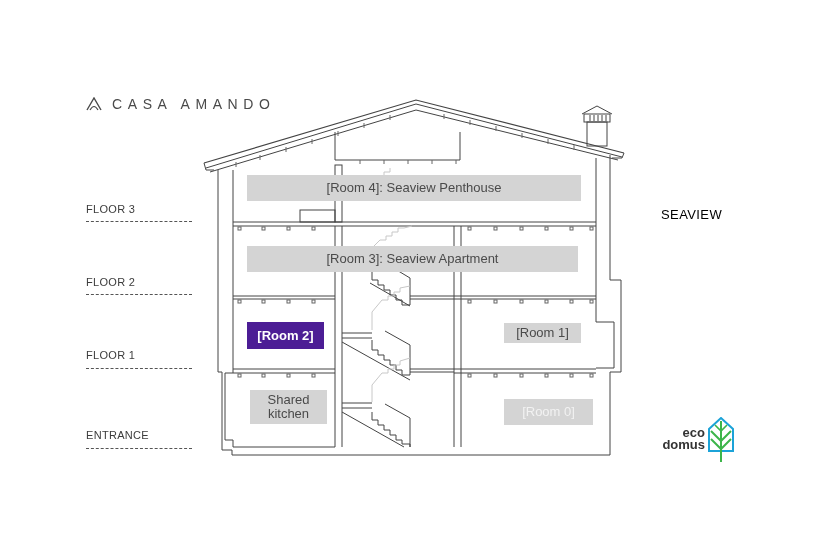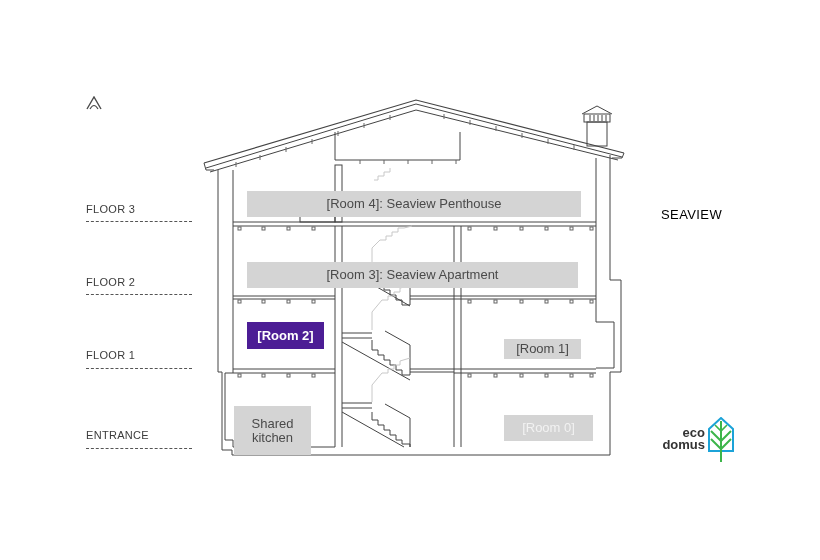--- a/index.html
+++ b/index.html
@@ -5,34 +5,35 @@
   html, body { margin:0; padding:0; background:#ffffff; }
   body { width:820px; height:560px; position:relative; overflow:hidden; font-family:"Liberation Sans", "DejaVu Sans", sans-serif; }
   .abs { position:absolute; }
   .brand { left:86px; top:96px; display:flex; align-items:center; gap:10px; color:#4a4a4a; }
   .brand-text { font-size:14px; letter-spacing:5.6px; font-weight:400; }
   .floor-label { left:86px; font-size:11px; color:#3c3c3c; letter-spacing:0.3px; }
   .floor-line { left:86px; width:106px; border-top:1px dashed #555; height:0; }
   .seaview { left:661px; top:207px; font-size:13px; color:#000000; letter-spacing:0.4px; }
   svg.house { position:absolute; left:0; top:0; }
   .room { position:absolute; display:flex; align-items:center; justify-content:center; text-align:center; color:#4a4a4a; font-size:13px; line-height:14px; }
-  .room.grey { background:#d4d4d4;margin-top:16px; }
+  .room.grey { background:#d4d4d4; }
   .room.teal { background:#4c1d95; color:#ffffff; font-weight:700; }
   .room.faded { color:#f2f2f2; }
   .eco { left:663px; top:417px; }
   .eco-text { position:absolute; right:0; text-align:right; font-size:13px; color:#333; font-weight:700; line-height:12px; }
 </style>
 </head>
 <body>
 
 <div class="abs brand">
   <svg width="16" height="14" viewBox="0 0 16 14">
     <path d="M1 13 L8 1 L15 13" fill="none" stroke="#4a4a4a" stroke-width="1.4"></path>
     <path d="M4 13 Q8 6 12 13" fill="none" stroke="#4a4a4a" stroke-width="1.2"></path>
   </svg>
+  <span class="brand-text">CASA AMANDO</span>
 </div>
 
 <div class="abs floor-label" style="top:203px">FLOOR 3</div>
 <div class="abs floor-line" style="top:221px"></div>
 <div class="abs floor-label" style="top:276px">FLOOR 2</div>
 <div class="abs floor-line" style="top:294px"></div>
 <div class="abs floor-label" style="top:349px">FLOOR 1</div>
 <div class="abs floor-line" style="top:368px"></div>
 <div class="abs floor-label" style="top:429px">ENTRANCE</div>
 <div class="abs floor-line" style="top:448px"></div>
@@ -172,21 +173,21 @@
       <rect x="545" y="374" width="3" height="3"></rect>
       <rect x="570" y="374" width="3" height="3"></rect>
       <rect x="590" y="374" width="3" height="3"></rect>
   </g>
 </svg>
 
 <div class="room grey" style="left:247px; top:175px; width:334px; height:26px;">[Room 4]: Seaview Penthouse</div>
 <div class="room grey" style="left:247px; top:246px; width:331px; height:26px;">[Room 3]: Seaview Apartment</div>
 <div class="room teal" style="left:247px; top:322px; width:77px; height:27px;">[Room 2]</div>
 <div class="room grey" style="left:504px; top:323px; width:77px; height:20px;">[Room 1]</div>
-<div class="room grey" style="left:234px; top:390px; width:77px; height:49px; flex-direction:column;">
+<div class="room grey" style="left:250px; top:390px; width:77px; height:34px; flex-direction:column;">
   <span>Shared</span>
   <span>kitchen</span>
 </div>
 <div class="room grey faded" style="left:504px; top:399px; width:89px; height:26px;">[Room 0]</div>
 
 <div class="abs eco" style="width:74px; height:46px;">
   <div class="eco-text" style="right:32px; top:10px;">eco</div>
   <div class="eco-text" style="right:32px; top:22px;">domus</div>
   <svg class="abs" style="left:44px; top:0;" width="28" height="46" viewBox="0 0 28 46">
     <path d="M2 12 L14 1 L26 12 L26 34 L2 34 Z" fill="none" stroke="#1ca3d8" stroke-width="2"></path>

